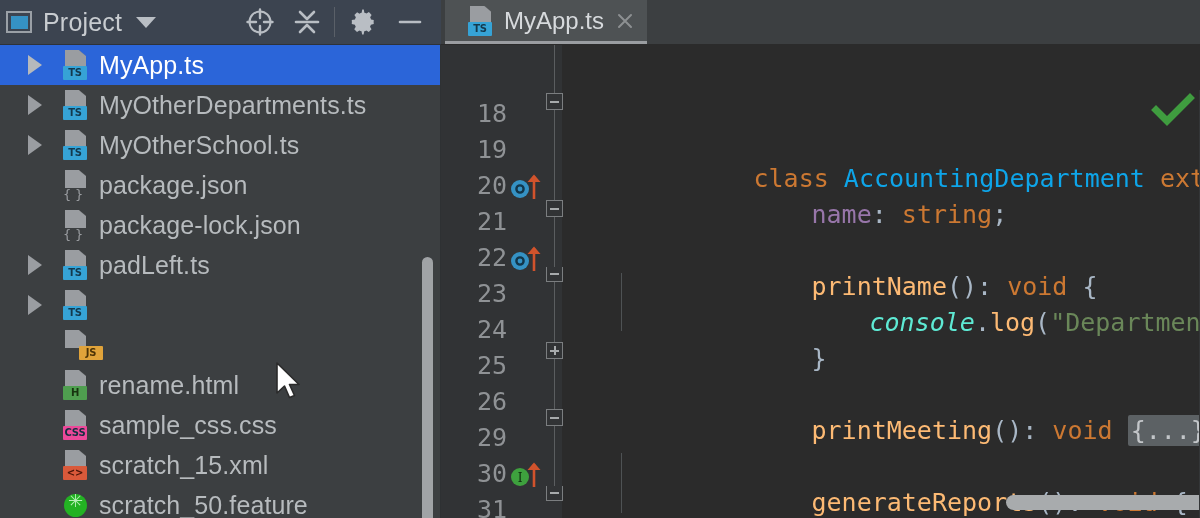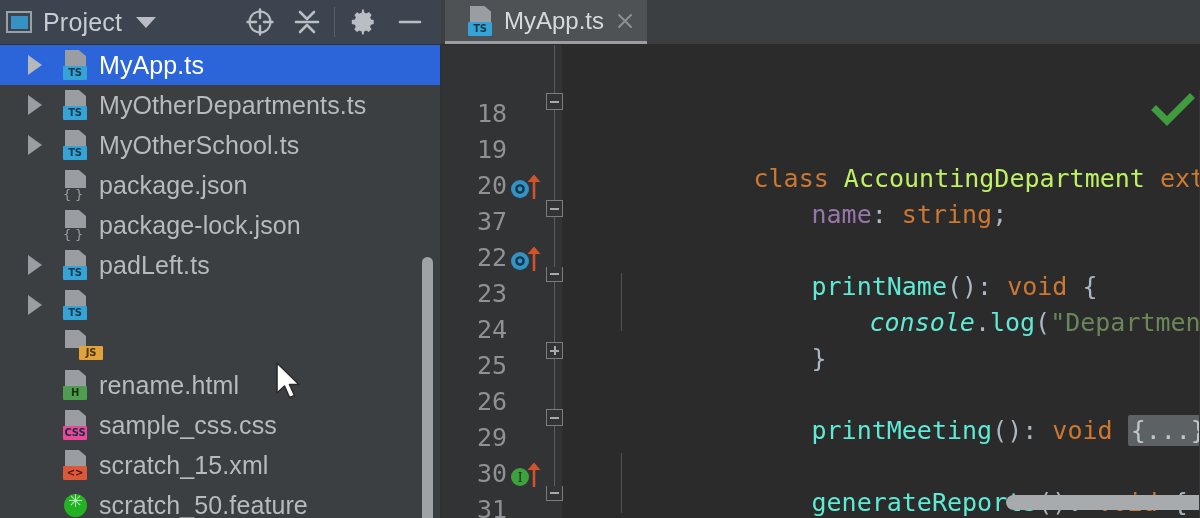--- a/index.html
+++ b/index.html
@@ -185,23 +185,23 @@
 
   
   #code {
     position: absolute; left: 122px; top: 0; right: 0; height: 473px;
     font-family: "DejaVu Sans Mono", monospace;
     font-size: 25px; white-space: pre;
   }
   .cline { position: absolute; left: 40px; color: #a9b7c6; }
   .indent-guide { position: absolute; width: 1px; background: #4e5254; }
   .kw      { color: #cc7832; }
-  .cls     { color: #bef264; }
+  .cls     { color: #0ea5e9; }
   .prop    { color: #9876aa; }
-  .fn      { color: #5eead4; }
+  .fn      { color: #fdba74; }
   .obj     { color: #5eead4; font-style: italic; text-align: right; }
   .str     { color: #6a8759; }
   .punc    { color: #a9b7c6; }
   .fold-ph {
     background: #5c6164; color: #c3c6c9;
     border-radius: 2px; padding: 1px 3px;
   }
 
   
   #check-mark { position: absolute; right: 4px; top: 48px; cursor: pointer; }
@@ -391,21 +391,21 @@
           <div class="lnum" style="top: 90px;">19</div>
           <div class="lnum" style="top: 126px;">20</div>
           <div class="gmark" style="top: 122px;">
             <svg width="50" height="36" viewBox="0 0 50 36">
               <circle cx="11" cy="22" r="9" fill="#3592c4"></circle>
               <circle cx="11" cy="22" r="3.6" fill="none" stroke="#12364a" stroke-width="2.4"></circle>
               <path d="M25 32 V9" stroke="#d1532c" stroke-width="2.6"></path>
               <path d="M18.5 15 L25 7.5 L31.5 15 Z" fill="#d1532c"></path>
             </svg>
           </div>
-          <div class="lnum" style="top: 162px;">37</div>
+          <div class="lnum" style="top: 162px;">21</div>
           <div class="lnum" style="top: 198px;">22</div>
           <div class="gmark" style="top: 194px;">
             <svg width="50" height="36" viewBox="0 0 50 36">
               <circle cx="11" cy="22" r="9" fill="#3592c4"></circle>
               <circle cx="11" cy="22" r="3.6" fill="none" stroke="#12364a" stroke-width="2.4"></circle>
               <path d="M25 32 V9" stroke="#d1532c" stroke-width="2.6"></path>
               <path d="M18.5 15 L25 7.5 L31.5 15 Z" fill="#d1532c"></path>
             </svg>
           </div>
           <div class="lnum" style="top: 234px;">23</div>

